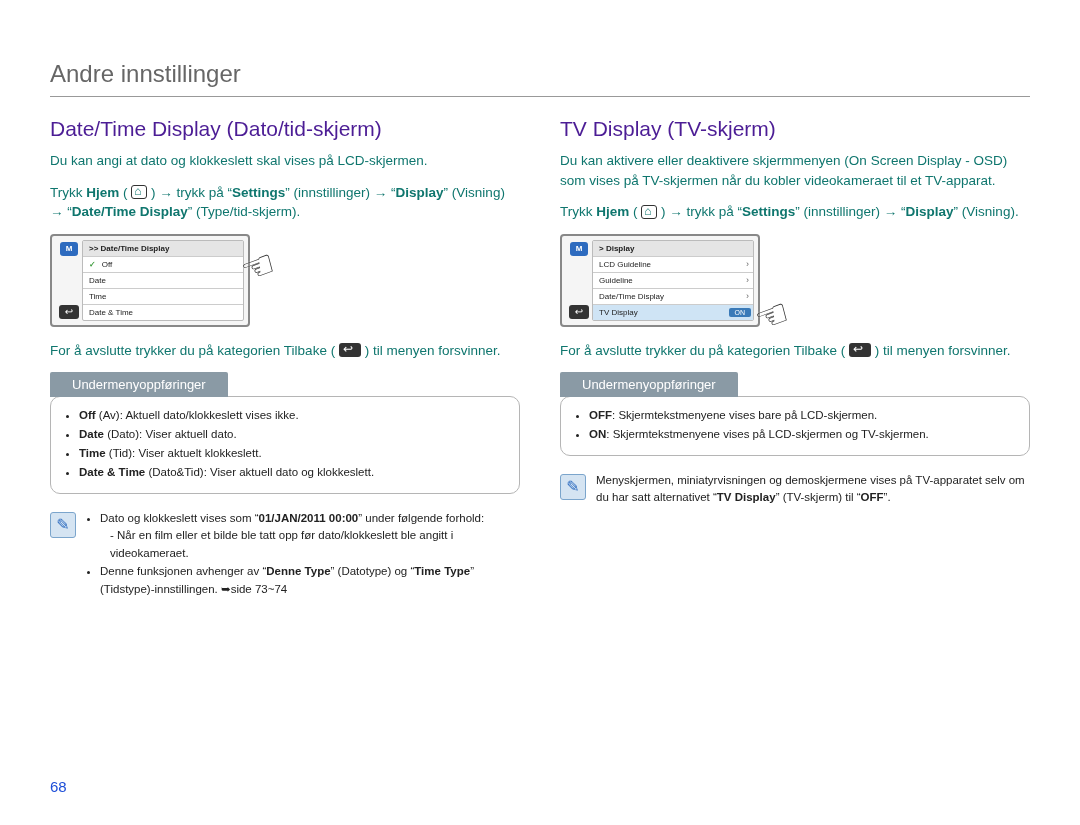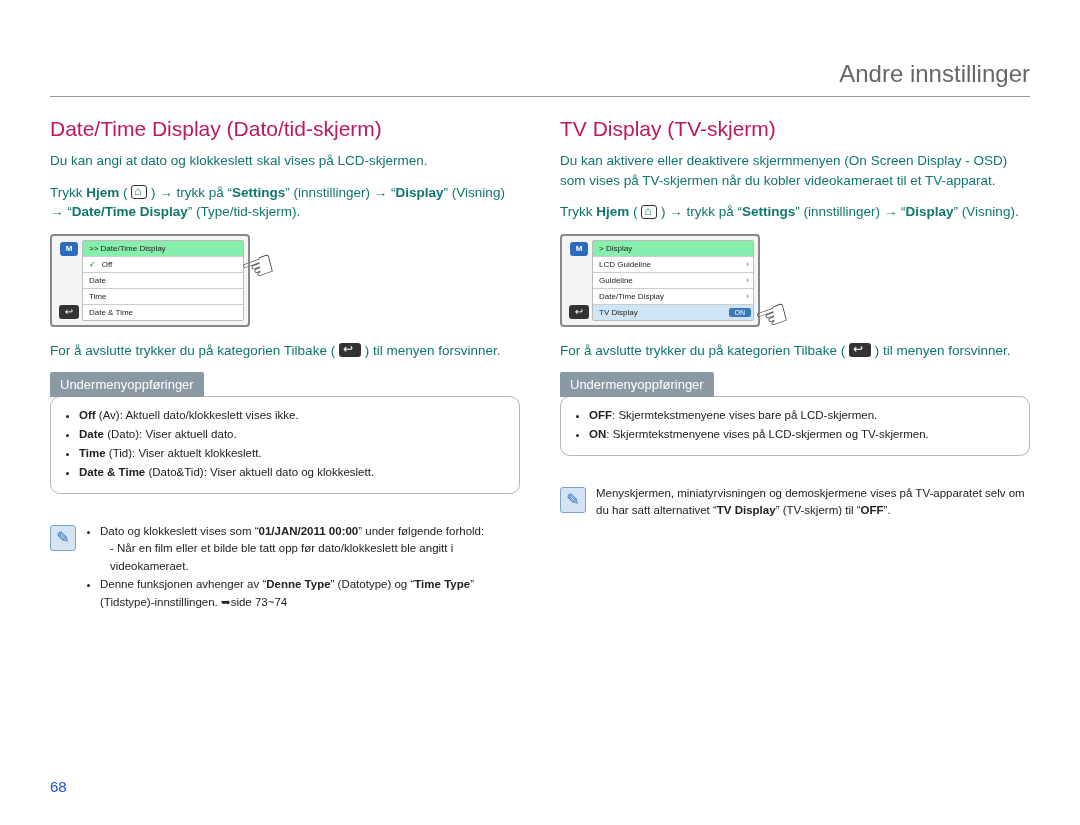--- a/index.html
+++ b/index.html
@@ -6,38 +6,37 @@
   body {
     font-family: Arial, Helvetica, sans-serif;
     background: #fff;
     color: #222;
     width: 1080px;
     height: 825px;
     padding: 60px 50px 30px 50px;
     position: relative;
   }
   .header-title {
-    text-align: right;
     font-size: 24px;
     color: #666;
     font-weight: 400;
     padding-bottom: 8px;
     border-bottom: 1px solid #999;
     margin-bottom: 20px;
   }
   .columns {
     display: flex;
     gap: 40px;
   }
   .col {
     flex: 1;
     min-width: 0;
   }
   h2 {
-    color: #be185d;
+    color: #4c1d95;
     font-size: 21px;
     font-weight: 400;
     margin-bottom: 10px;
   }
   p {
     font-size: 13.5px;
     line-height: 1.45;
     margin-bottom: 12px;
     color: #0f766e;
   }
@@ -120,22 +119,22 @@
     border-bottom: 1px solid #ccc;
     font-size: 8px;
     padding: 3px 6px;
     display: flex;
     align-items: center;
     gap: 4px;
     position: relative;
   }
   .lcd-row:last-child { border-bottom: none; }
   .lcd-header {
-    font-weight: normal;
-    background: #86efac;
+    font-weight: bold;
+    background: #e5e5e5;
   }
   .check::before { content: "✓"; color: #3a9a3a; font-weight: bold; margin-right: 2px; }
   .chev {
     position: absolute;
     right: 4px;
     font-size: 9px;
     color: #666;
   }
   .on-badge {
     position: absolute;
@@ -156,30 +155,30 @@
   }
   .hand1 { right: -32px; top: 4px; }
   .hand2 { right: -36px; bottom: -18px; }
   .lcd-right.highlight-last .lcd-row:last-child {
     background: #cfe4f5;
   }
   .subbox-header {
     background: #8a9aa5;
     color: #fff;
     font-size: 13px;
-    padding: 5px 10px;
+    padding: 5px 22px;
     display: inline-block;
     border-radius: 2px 2px 0 0;
   }
   .subbox {
     border: 1px solid #b5b5b5;
     border-radius: 10px;
     padding: 10px 28px 10px 28px;
     margin-top: -1px;
-    margin-bottom: 29px;
+    margin-bottom: 16px;
   }
   .subbox ul, .note-row ul {
     list-style: disc;
     font-size: 11.5px;
     line-height: 1.55;
   }
   .subbox li { margin-bottom: 1px; }
   .note-row {
     display: flex;
     gap: 10px;

